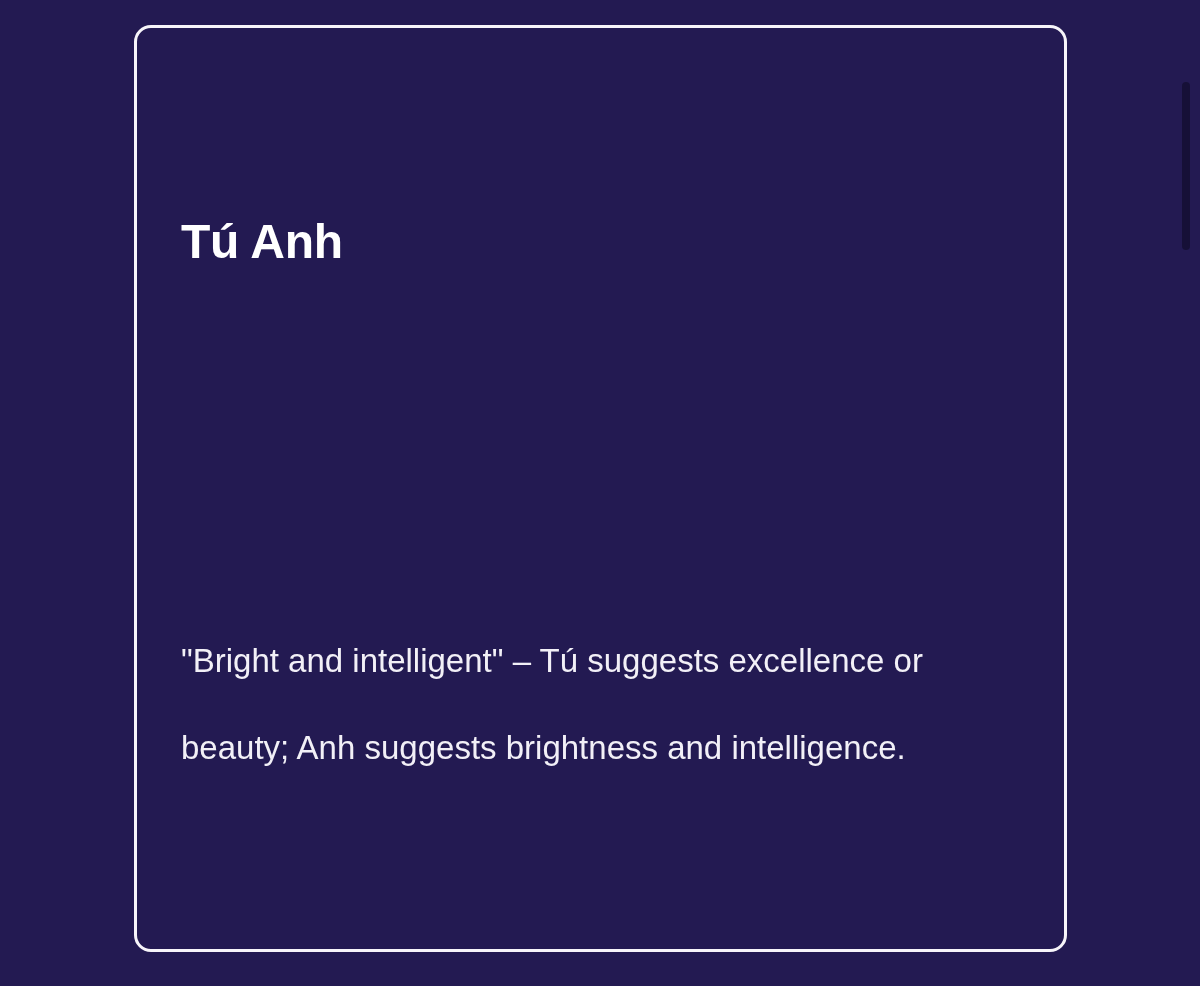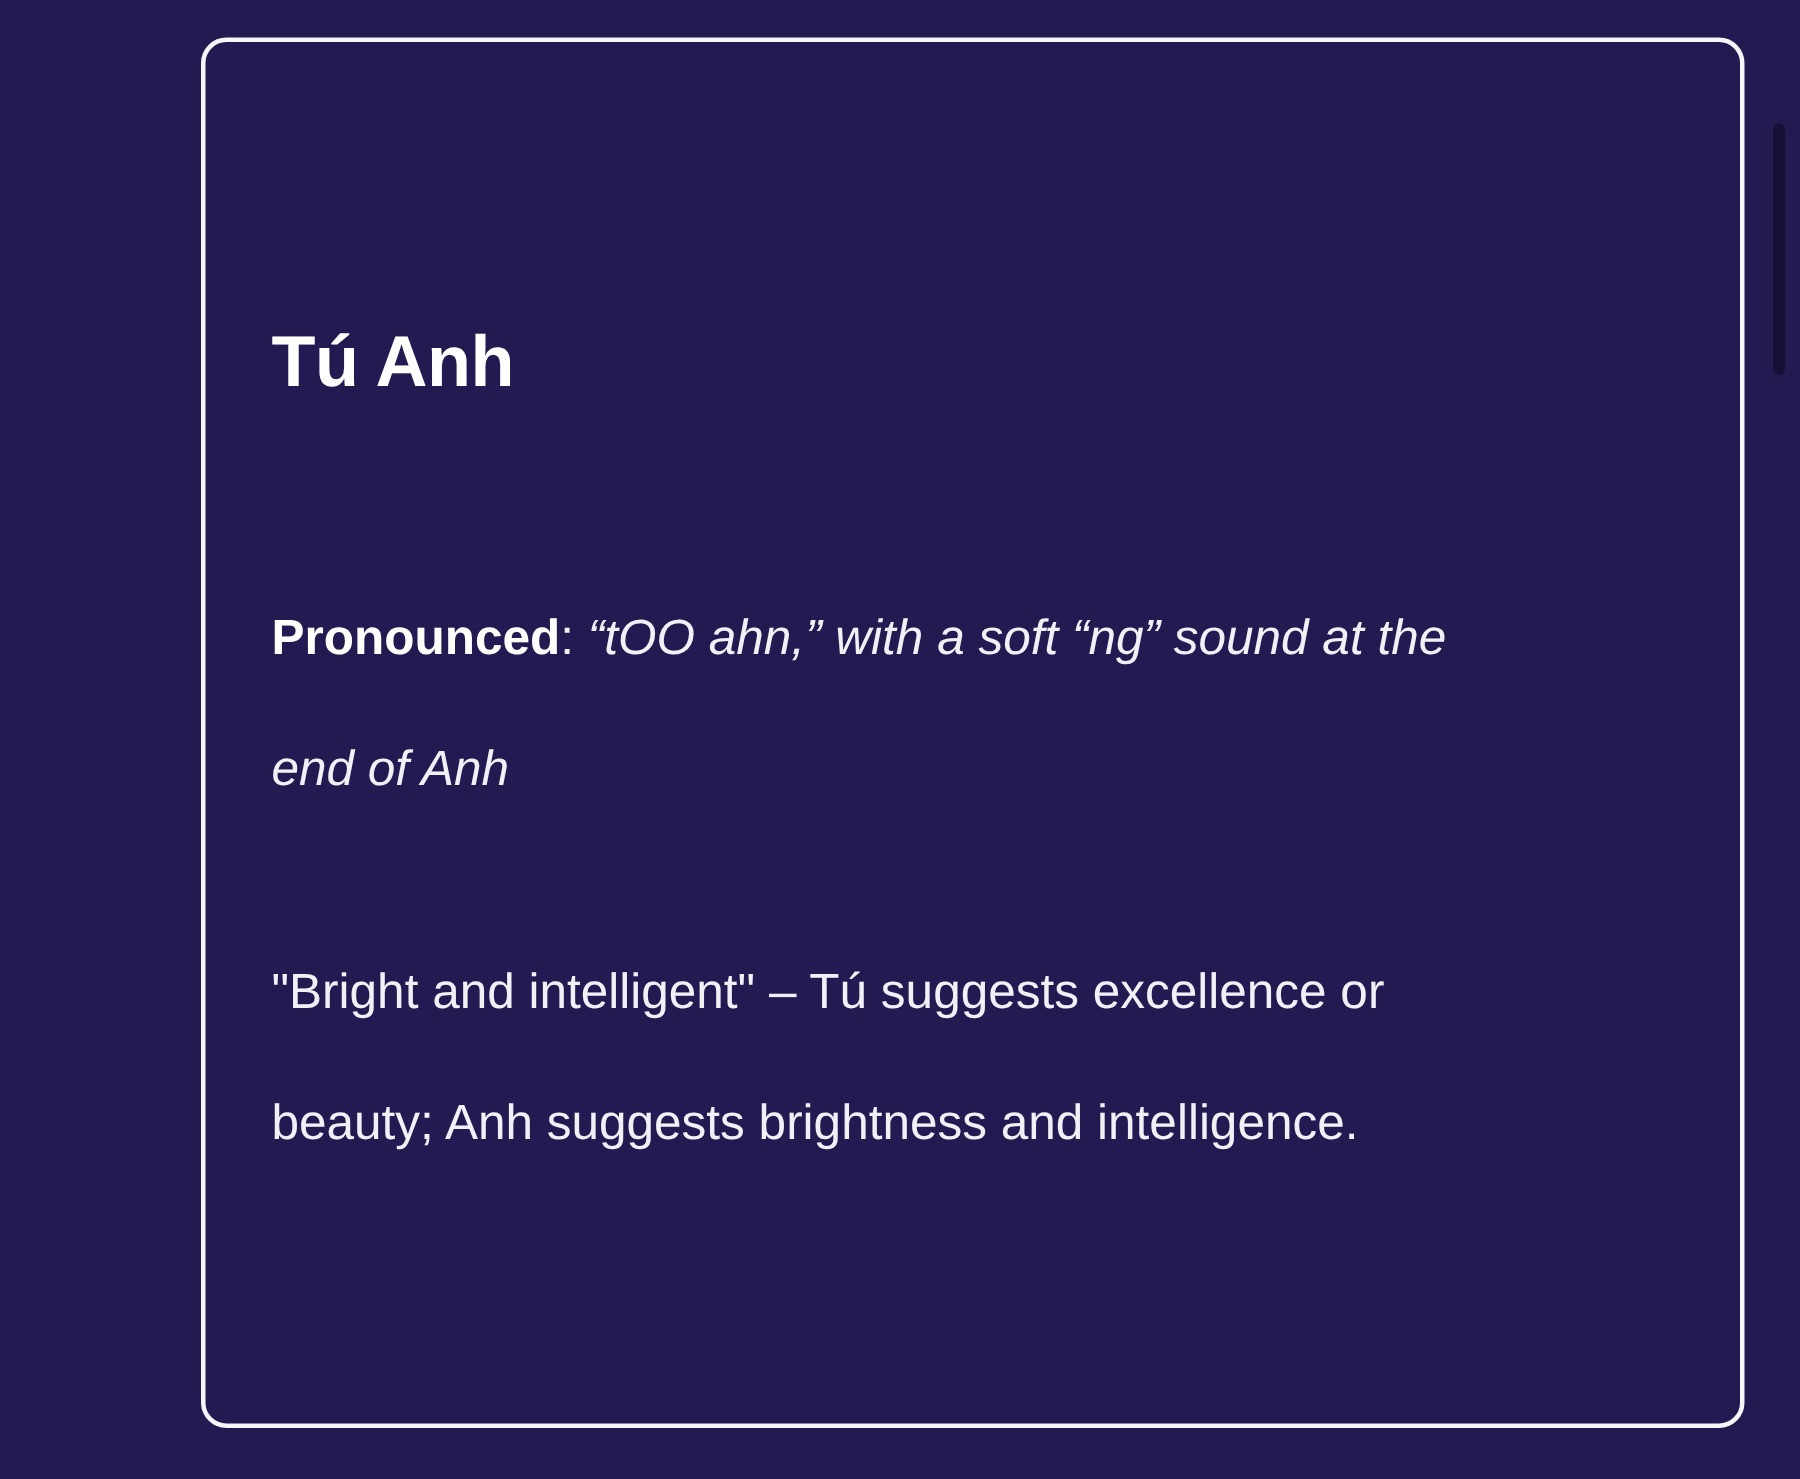--- a/index.html
+++ b/index.html
@@ -13,21 +13,21 @@
     font-family: "Liberation Sans", sans-serif;
     overflow: hidden;
     position: relative;
   }
 
   
   .card {
     position: absolute;
     left: 134px;
     top: 25px;
-    width: 1029px;
+    width: 933px;
     height: 927px;
     box-sizing: border-box;
     border: 3px solid #f7f5fa;
     border-radius: 17px;
     background: transparent;
   }
 
   .card-inner {
     position: absolute;
     left: 44px;
@@ -104,23 +104,20 @@
   }
 </style>
 </head>
 <body>
 
 <div class="card">
   <div class="card-inner">
 
     <h1 class="name-title">Tú Anh</h1>
 
-    <p class="pronunciation">
-      <span class="lead">Pronounced</span><span class="lead-sep">: </span><span class="phonetic">“tOO ahn,” with a soft “ng” sound at the end of Anh</span>
-    </p>
 
     <p class="meaning">"Bright and intelligent" – Tú suggests excellence or beauty; Anh suggests brightness and intelligence.</p>
 
   </div>
 </div>
 
 <div class="scrollbar-track">
   <div class="scrollbar-thumb"></div>
 </div>
 

